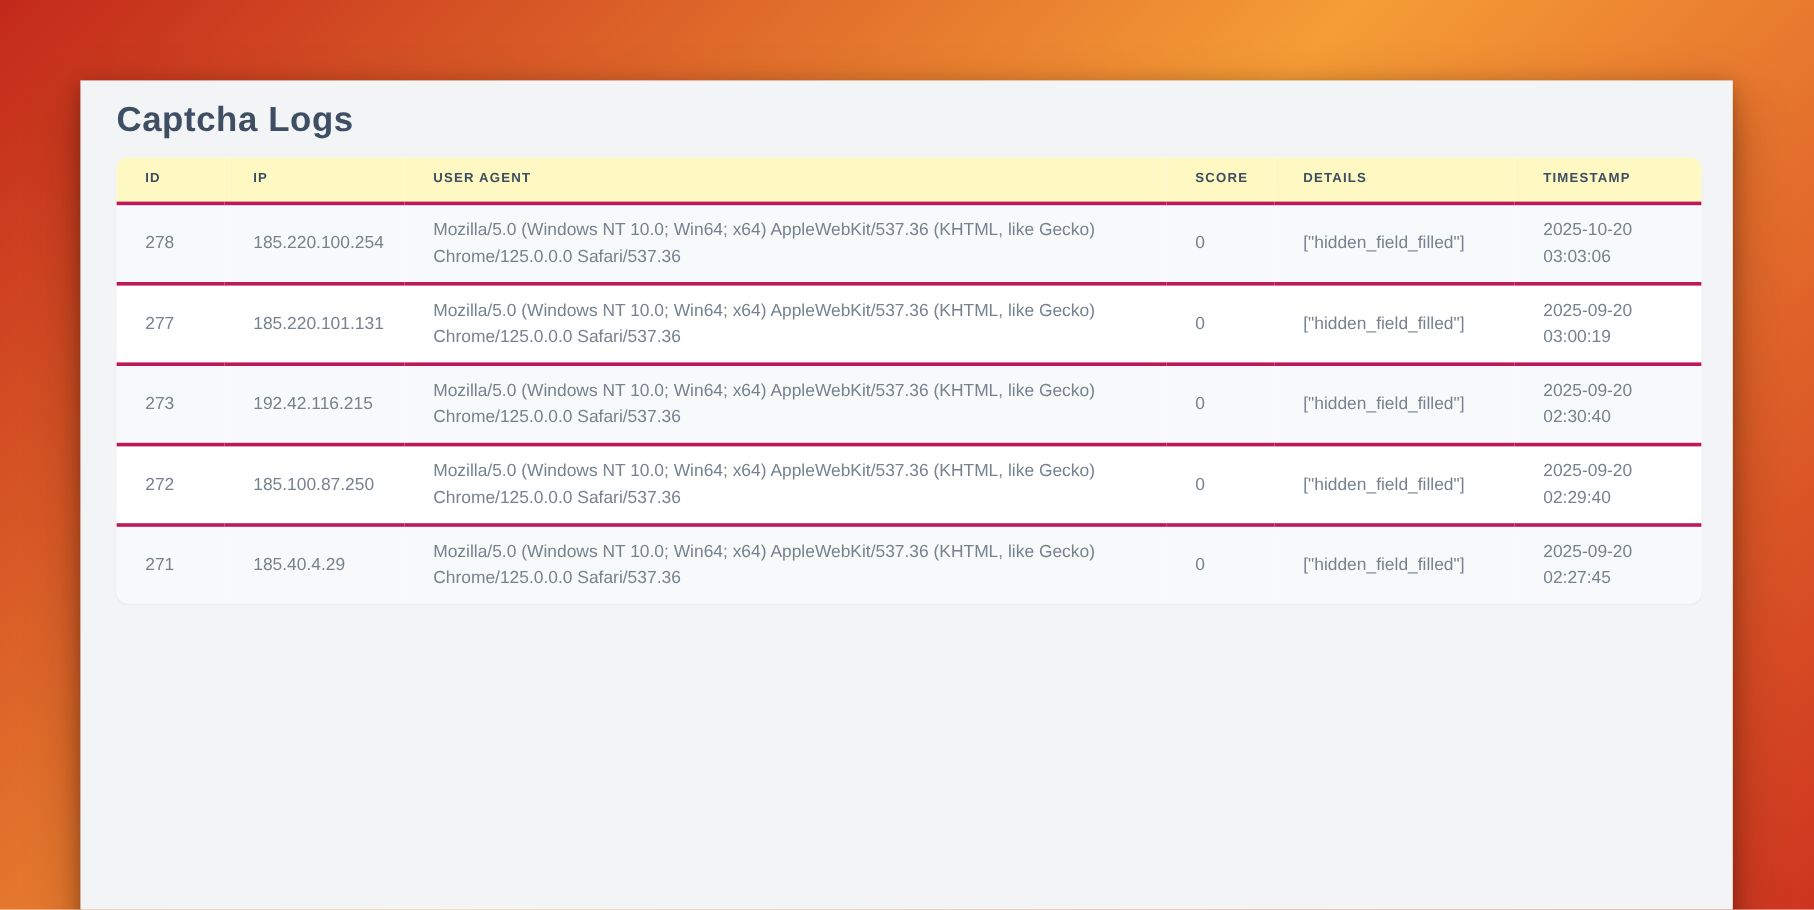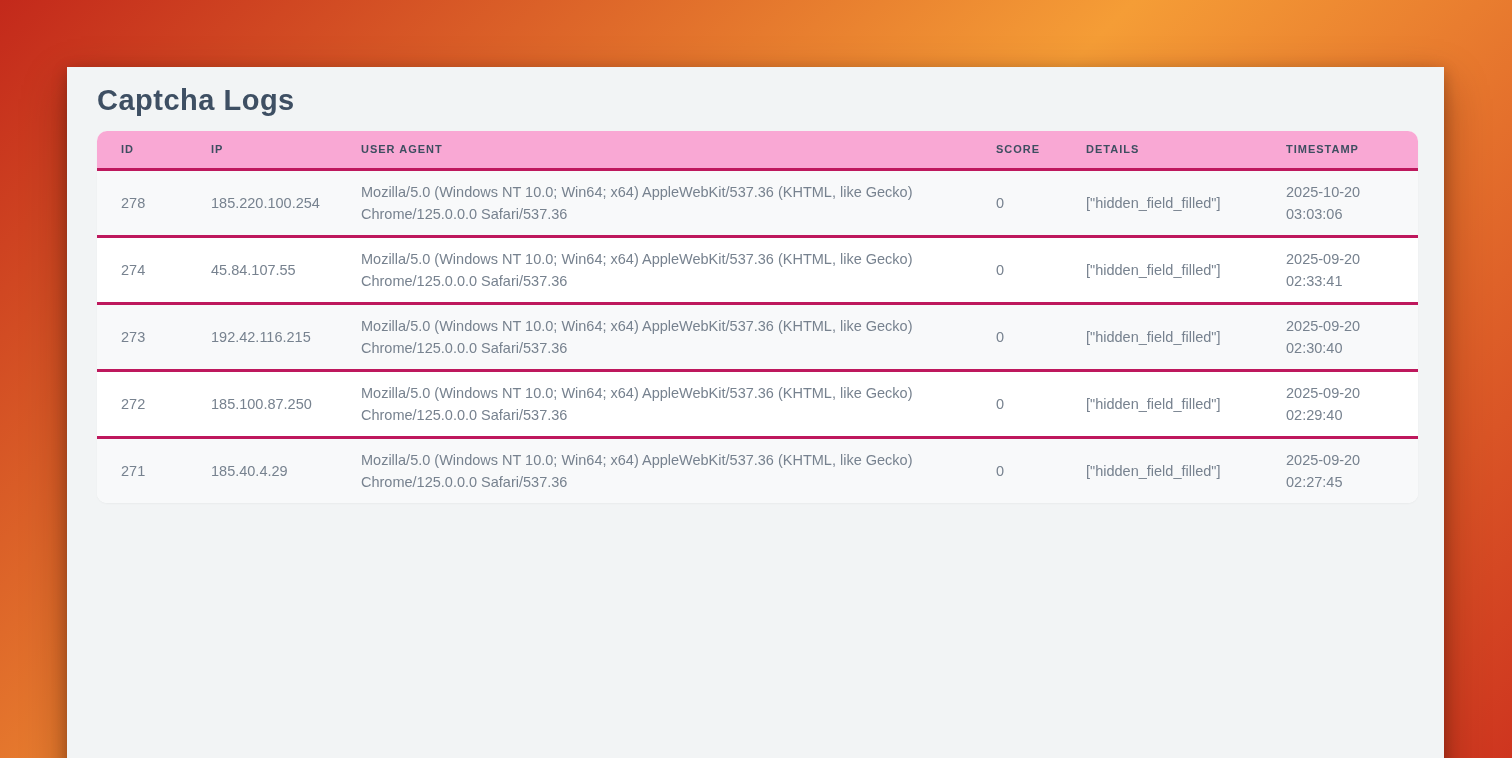--- a/index.html
+++ b/index.html
@@ -49,21 +49,21 @@
   thead th {
     height: 38px;
     padding: 0 24px;
     text-align: left;
     vertical-align: middle;
     font-size: 11px;
     font-weight: 700;
     letter-spacing: 1px;
     color: #3d4e60;
     white-space: nowrap;
-    background: #f9a8d4;
+    background: #fef9c3;
   }
   tbody tr {
     border-top: 3px solid #be185d;
   }
   tbody tr:nth-child(odd) {
     background: #f8f9fa;
   }
   tbody tr:nth-child(even) {
     background: #ffffff;
   }
@@ -106,31 +106,31 @@
       <tbody id="logs-tbody">
   <tr class="log-row">
     <td class="c-id">278</td>
     <td class="c-ip">185.220.100.254</td>
     <td class="c-ua">Mozilla/5.0 (Windows NT 10.0; Win64; x64) AppleWebKit/537.36 (KHTML, like Gecko) Chrome/125.0.0.0 Safari/537.36</td>
     <td class="c-score">0</td>
     <td class="c-details">["hidden_field_filled"]</td>
     <td class="c-ts">2025-10-20 03:03:06</td>
   </tr>
 
+  <tr class="log-row">
+    <td class="c-id">277</td>
+    <td class="c-ip">185.220.101.131</td>
+    <td class="c-ua">Mozilla/5.0 (Windows NT 10.0; Win64; x64) AppleWebKit/537.36 (KHTML, like Gecko) Chrome/125.0.0.0 Safari/537.36</td>
+    <td class="c-score">0</td>
+    <td class="c-details">["hidden_field_filled"]</td>
+    <td class="c-ts">2025-09-20 03:00:19</td>
+  </tr>
 
 
 
-  <tr class="log-row">
-    <td class="c-id">274</td>
-    <td class="c-ip">45.84.107.55</td>
-    <td class="c-ua">Mozilla/5.0 (Windows NT 10.0; Win64; x64) AppleWebKit/537.36 (KHTML, like Gecko) Chrome/125.0.0.0 Safari/537.36</td>
-    <td class="c-score">0</td>
-    <td class="c-details">["hidden_field_filled"]</td>
-    <td class="c-ts">2025-09-20 02:33:41</td>
-  </tr>
 
   <tr class="log-row">
     <td class="c-id">273</td>
     <td class="c-ip">192.42.116.215</td>
     <td class="c-ua">Mozilla/5.0 (Windows NT 10.0; Win64; x64) AppleWebKit/537.36 (KHTML, like Gecko) Chrome/125.0.0.0 Safari/537.36</td>
     <td class="c-score">0</td>
     <td class="c-details">["hidden_field_filled"]</td>
     <td class="c-ts">2025-09-20 02:30:40</td>
   </tr>
 

